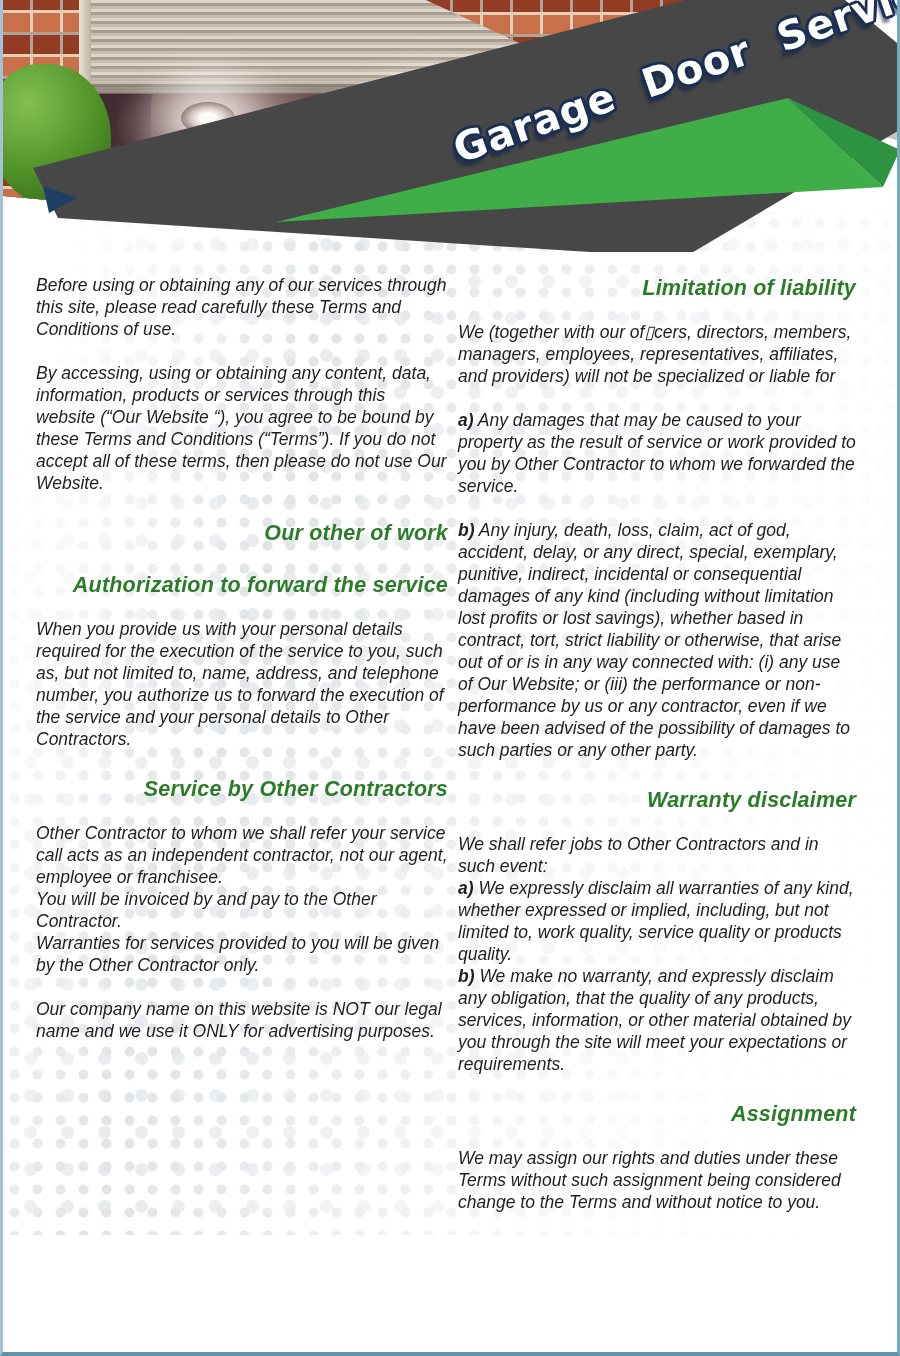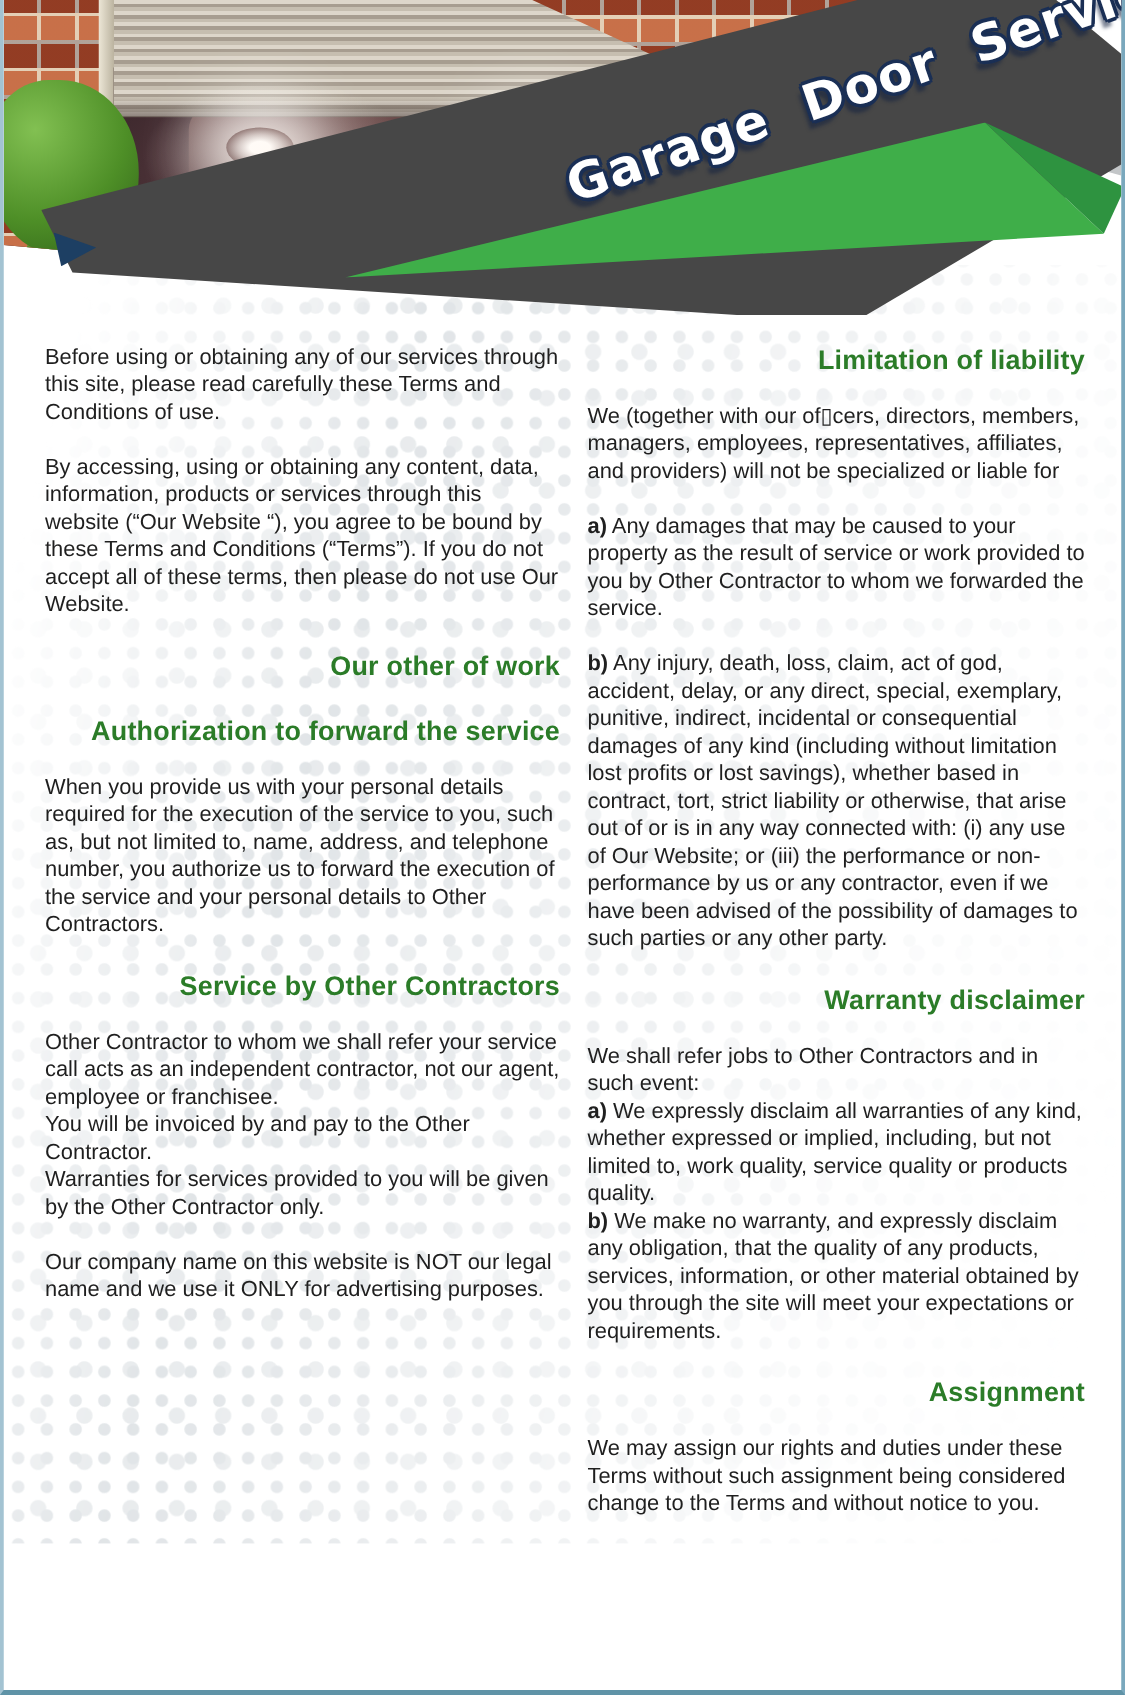--- a/index.html
+++ b/index.html
@@ -100,21 +100,21 @@
     -webkit-mask-image:linear-gradient(105deg,transparent 6%,rgba(0,0,0,.95) 30%,rgba(0,0,0,.5) 58%,rgba(0,0,0,.12) 78%,transparent 94%);
     mask-image:linear-gradient(105deg,transparent 6%,rgba(0,0,0,.95) 30%,rgba(0,0,0,.5) 58%,rgba(0,0,0,.12) 78%,transparent 94%);
   }
   h1{
     position:relative;z-index:1;margin:14px 0 6px;text-align:center;
     font-family:"DejaVu Sans",sans-serif;font-weight:800;font-size:37px;letter-spacing:1px;
     color:#fff;-webkit-text-stroke:2px #1d3a66;
     text-shadow:-2px -2px 0 #1d3a66,2px -2px 0 #1d3a66,-2px 2px 0 #1d3a66,2px 2px 0 #1d3a66,
       0 3px 0 #1d3a66,3px 0 0 #1d3a66,0 -3px 0 #1d3a66,-3px 0 0 #1d3a66,4px 5px 0 #9aa7bb;
   }
-  .cols{position:relative;z-index:1;display:flex;gap:22px;padding:22px 21px 0 33px;}
+  .cols{position:relative;z-index:1;display:flex;gap:10px;padding:22px 21px 0 33px;font-style:italic;}
   .col{box-sizing:border-box;}
   .col-left{width:412px;}
   .col-right{width:398px;}
   .col h2{
     font-size:21.5px;font-weight:700;color:#2b7c28;margin:27px 0 20px;
     font-family:"Liberation Sans",sans-serif;letter-spacing:.2px;text-align:right;
   }
   .col h2:first-child{margin-top:2px;}
   .col p{
     font-size:17.5px;line-height:22px;color:#1f1f1f;margin:0 0 22px;

